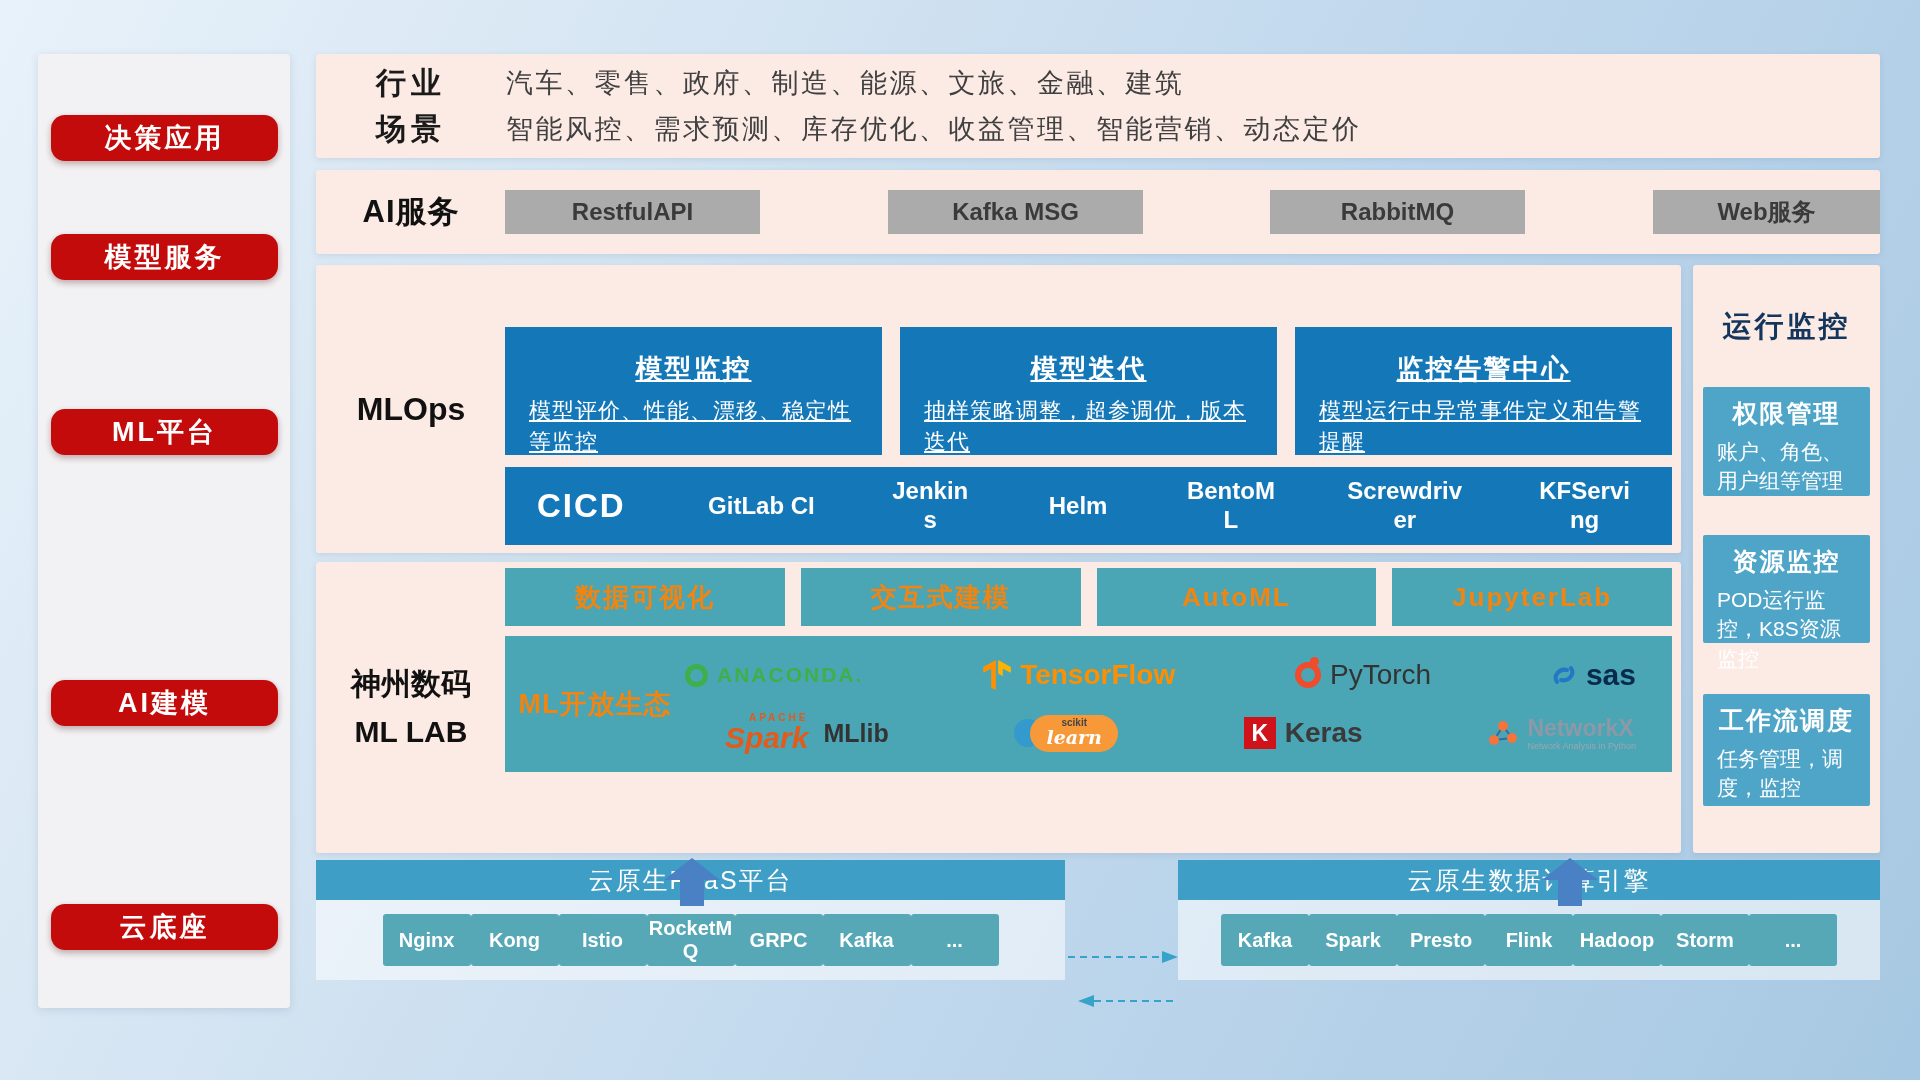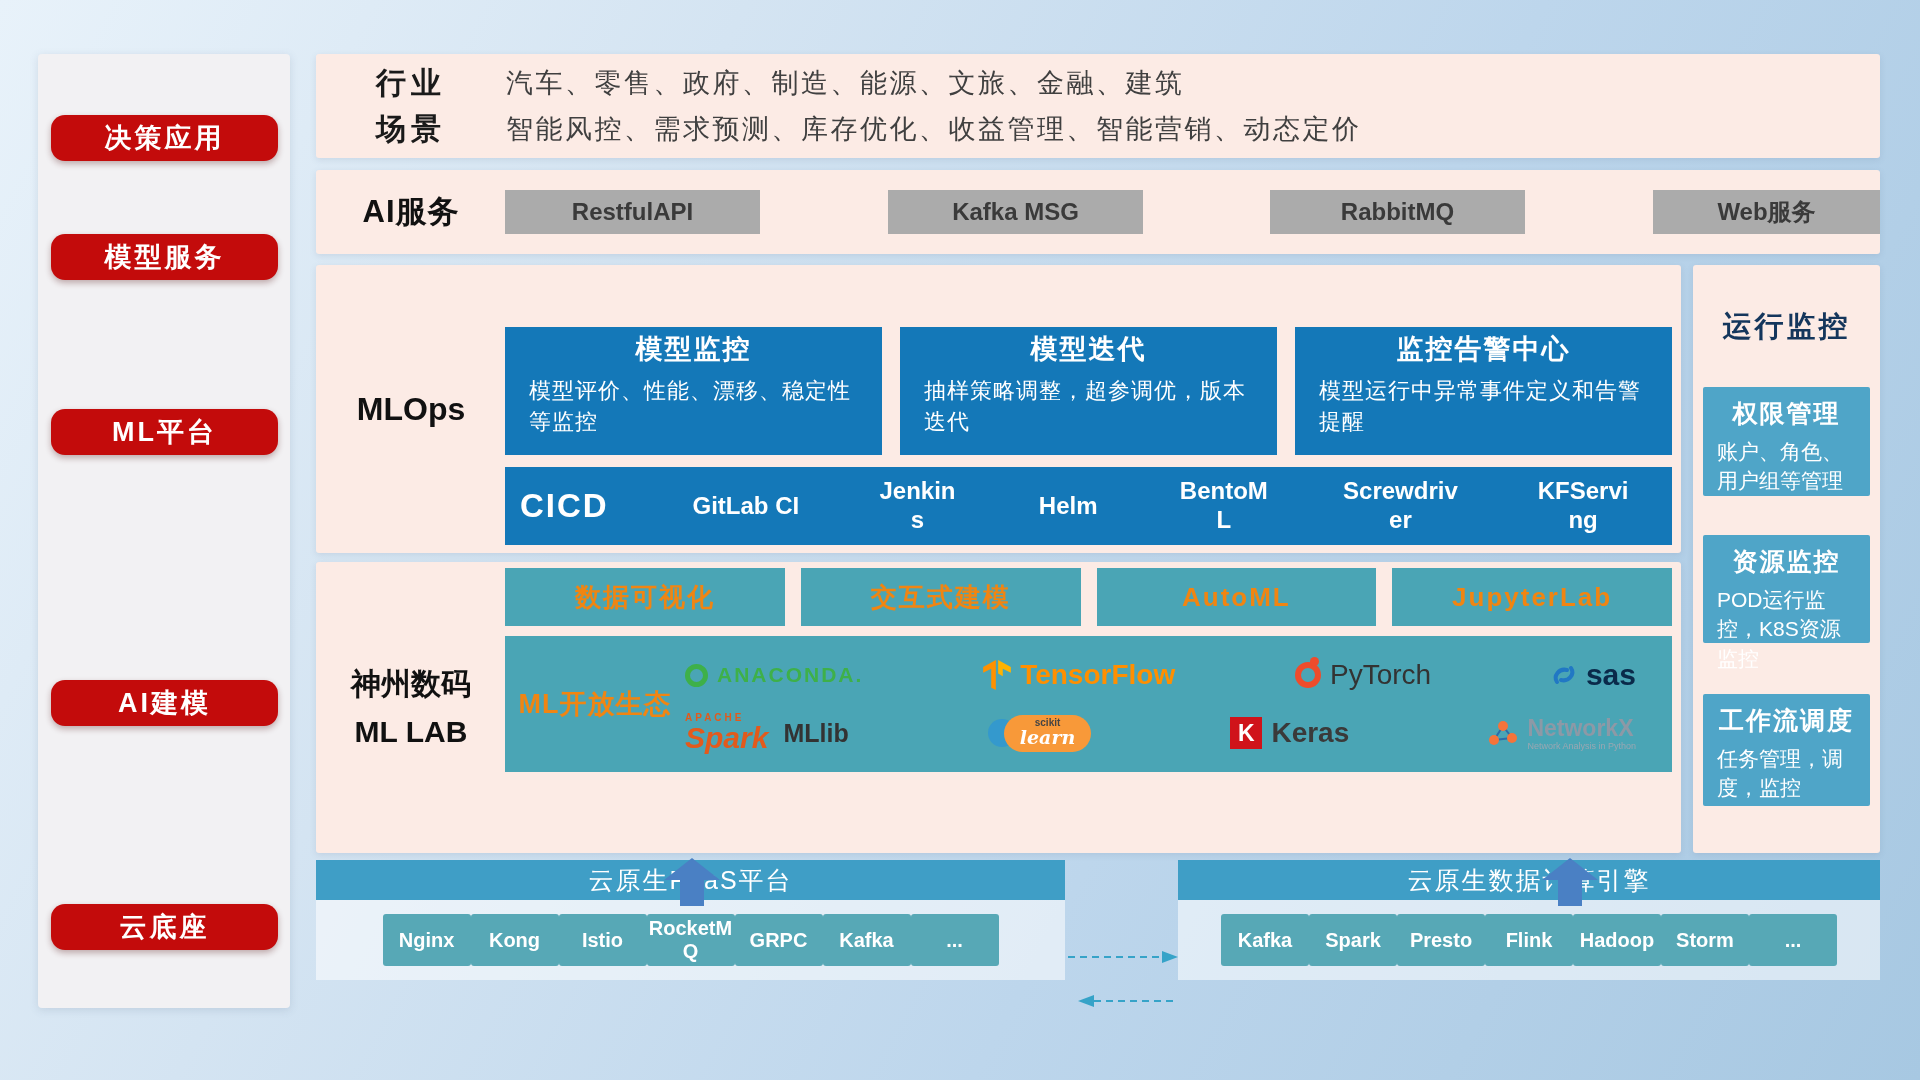--- a/index.html
+++ b/index.html
@@ -63,27 +63,27 @@
     position: absolute; top: 20px; height: 44px;
     background: var(--btn-gray, #ababab); color: #3a3a3a;
     font-size: 24px; font-weight: 700;
     display: flex; align-items: center; justify-content: center;
   }
   #svc1 { left: 189px; width: 255px; } #svc2 { left: 572px; width: 255px; }
   #svc3 { left: 954px; width: 255px; } #svc4 { left: 1337px; width: 227px; }
 
   
   .mlops-boxes { position: absolute; left: 189px; top: 62px; width: 1167px; height: 128px; display: flex; gap: 18px; }
-  .mlops-box { flex: 1; background: var(--box-blue, #1478b8); color: #fff; padding: 4px 24px 8px; }
+  .mlops-box { flex: 1; background: var(--box-blue, #1478b8); color: #fff; padding: 24px 24px 8px; text-decoration: underline; }
   .mb-title { text-align: center; font-size: 27px; font-weight: 700; letter-spacing: 2px; margin-bottom: 9px; }
   .mb-desc { font-size: 22px; line-height: 1.4; letter-spacing: 1px; }
 
   .cicd-bar { position: absolute; left: 189px; top: 202px; width: 1167px; height: 78px;
     background: var(--box-blue, #1478b8); color: #fff; display: flex; align-items: center; }
-  .cicd-label { font-size: 33px; font-weight: 700; letter-spacing: 2px; margin-left: 15px; width: 130px; }
+  .cicd-label { font-size: 33px; font-weight: 700; letter-spacing: 2px; margin-left: 32px; width: 130px; }
   .cicd-tools { flex: 1; display: flex; align-items: center; justify-content: space-around; padding-right: 2px; }
   .cicd-tool { font-size: 24px; font-weight: 600; text-align: center; word-break: break-all; line-height: 1.2; }
   .cicd-tool:nth-child(1) { width: 122px; } .cicd-tool:nth-child(2) { width: 82px; }
   .cicd-tool:nth-child(3) { width: 80px; }  .cicd-tool:nth-child(4) { width: 92px; }
   .cicd-tool:nth-child(5) { width: 122px; } .cicd-tool:nth-child(6) { width: 104px; }
 
   
   .lab-tabs { position: absolute; left: 189px; top: 6px; width: 1167px; height: 58px; display: flex; gap: 16px; }
   .lab-tab { flex: 1; background: var(--box-teal, #4aa5b5); color: var(--accent-orange, #f08512);
     font-size: 26px; font-weight: 700; letter-spacing: 2px;
@@ -96,21 +96,21 @@
   .eco-row { display: flex; align-items: center; justify-content: space-between; height: 54px; }
   .logo { display: inline-flex; align-items: center; gap: 9px; }
 
   .ana-ring { width: 23px; height: 23px; border: 5px solid #3eb049; border-radius: 50%; }
   .ana-text { color: #3eb049; font-weight: 700; font-size: 21px; letter-spacing: 2px; }
   .tf-text { color: #ff8f00; font-size: 28px; font-weight: 700; }
   .pt-icon { width: 26px; height: 26px; border: 6px solid #ee4c2c; border-radius: 50%; position: relative; display: inline-block; }
   .pt-dot { position: absolute; top: -11px; right: -4px; width: 9px; height: 9px; border-radius: 50%; background: #ee4c2c; }
   .pt-text { color: #333; font-size: 28px; font-weight: 400; }
   .sas-text { color: #0a2a4a; font-size: 30px; font-weight: 800; }
-  .spark-stack { display: inline-flex; flex-direction: column; align-items: flex-start; line-height: 1; }
+  .spark-stack { display: inline-flex; flex-direction: column; align-items: flex-end; line-height: 1; margin-left: 40px; }
   .apache-text { font-size: 10px; color: #e25a1c; letter-spacing: 3px; font-weight: 700; }
   .spark-text { font-size: 30px; font-weight: 800; font-style: italic; color: #e25a1c; }
   .mllib-text { font-size: 25px; font-weight: 700; color: #333; margin-left: 6px; }
   .sk-logo { position: relative; padding-left: 16px; }
   .sk-blue { position: absolute; left: 0; top: 4px; width: 28px; height: 28px; border-radius: 50%; background: #3499cd; }
   .sk-orange { position: relative; display: inline-flex; flex-direction: column; align-items: center;
     background: #f89939; border-radius: 26px; padding: 3px 16px 5px; }
   .sk-top { font-size: 10px; color: #444; font-weight: 700; line-height: 1; }
   .sk-bottom { font-size: 19px; color: #fff; font-weight: 700; font-style: italic; line-height: 1; font-family: "DejaVu Serif", serif; }
   .keras-k { width: 32px; height: 32px; background: #d0131a; color: #fff; font-size: 23px; font-weight: 800;

